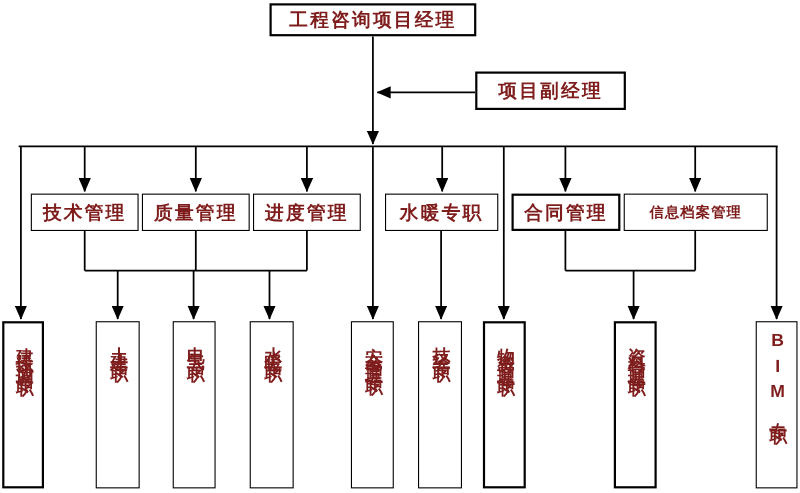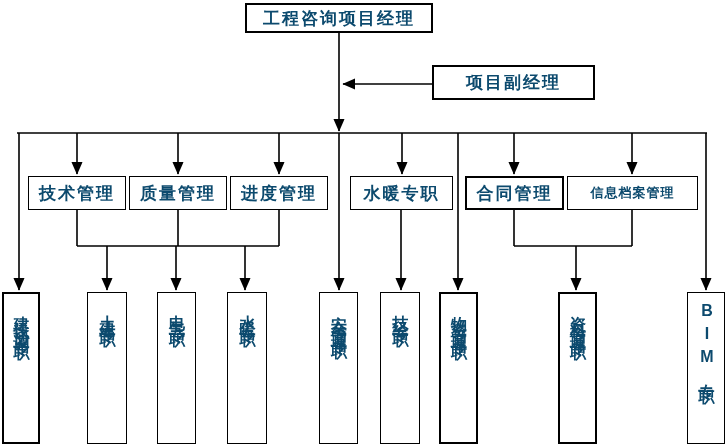--- a/index.html
+++ b/index.html
@@ -2,21 +2,21 @@
 <html><head>
 <meta charset="utf-8">
 <style>
   html, body { margin: 0; padding: 0; background: #ffffff; }
   .canvas {
     position: relative;
     width: 727px;
     height: 448px;
     background: #ffffff;
     font-family: "Liberation Sans", sans-serif;
-    color: #0c4a6e;
+    color: #7f1d1d;
     overflow: hidden;
   }
   .connectors {
     position: absolute;
     left: 0; top: 0;
     width: 727px; height: 448px;
     pointer-events: none;
   }
   .node {
     position: absolute;
@@ -88,21 +88,21 @@
       <line x1="632" y1="210" x2="632" y2="246"></line>
       <line x1="514" y1="246" x2="632" y2="246"></line>
       <line x1="576" y1="246" x2="576" y2="290" marker-end="url(#arrow)"></line>
     </g>
   </svg>
 
   <div class="node hnode thick" style="left:245px; top:3px; width:188px; height:30px;">
     <span>工程咨询项目经理</span>
   </div>
 
-  <div class="node hnode thick" style="left:432px; top:65px; width:163px; height:35px;">
+  <div class="node hnode thick" style="left:432px; top:65px; width:137px; height:35px;">
     <span>项目副经理</span>
   </div>
 
   <div class="node hnode" style="left:28px; top:176px; width:98px; height:34px;">
     <span>技术管理</span>
   </div>
   <div class="node hnode" style="left:129px; top:176px; width:98px; height:34px;">
     <span>质量管理</span>
   </div>
   <div class="node hnode" style="left:230px; top:176px; width:98px; height:34px;font-family:Liberation Serif, serif;">

